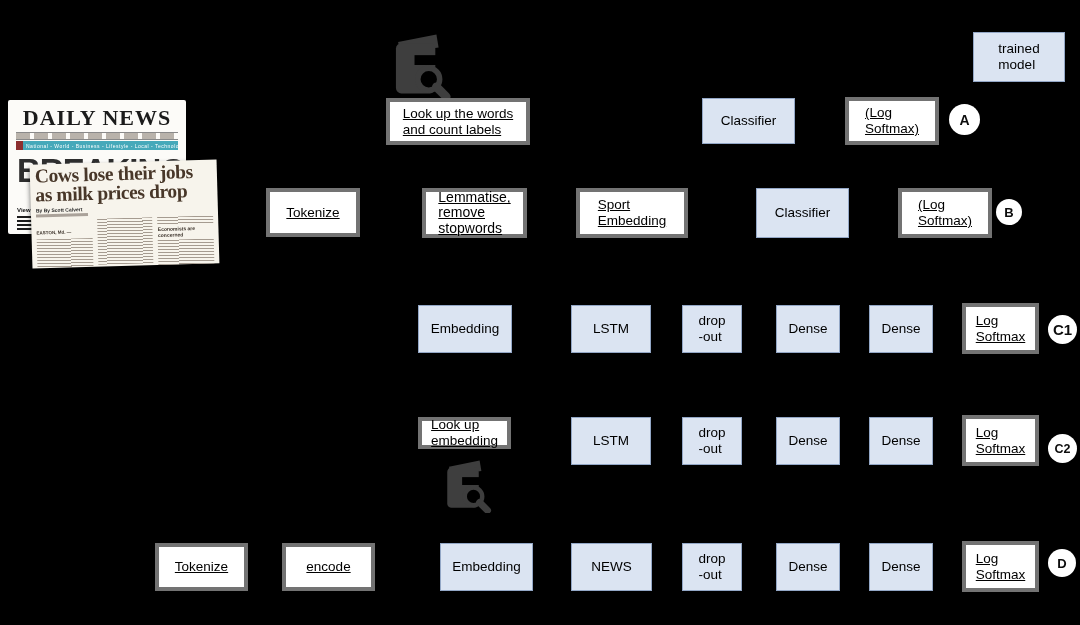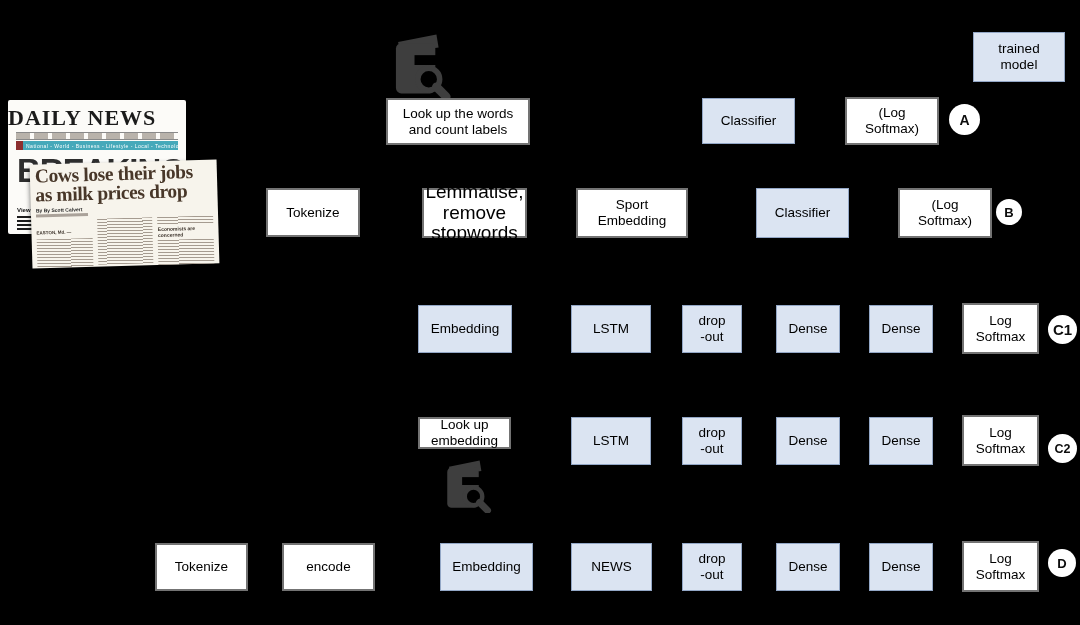--- a/index.html
+++ b/index.html
@@ -1,30 +1,30 @@
 <!DOCTYPE html>
 <html><head>
 <meta charset="utf-8">
 <style>
   html,body{margin:0;padding:0;background:#000;}
   #canvas{position:relative;width:1080px;height:625px;background:#000;overflow:hidden;
           font-family:"Liberation Sans",sans-serif;}
   .box{position:absolute;display:flex;align-items:center;justify-content:center;
-       text-align:center;font:13.5px/1.18 "Liberation Sans",sans-serif;color:#000;
+       font:13.5px/1.18 "Liberation Sans",sans-serif;color:#000;
        white-space:pre-line;z-index:2;box-sizing:border-box;}
-  .white{background:#ffffff;border:2px solid #737373;}
+  .white{background:#ffffff;border:4px solid #737373;text-decoration:underline;}
   .blue{background:#dbe4f2;border:1px solid #93a7c6;}
   .tag{position:absolute;background:#ffffff;border-radius:50%;display:flex;align-items:center;
        justify-content:center;font-weight:bold;color:#0d0d0d;z-index:2;}
   .icon{position:absolute;z-index:1;}
   
   #paperback{position:absolute;left:8px;top:100px;width:178px;height:134px;background:#fcfbf8;
              border-radius:2px;overflow:hidden;z-index:1;}
   #masthead{font-family:"Liberation Serif",serif;font-weight:bold;font-size:22px;color:#1b1b1b;
-            text-align:left;margin-top:5px;letter-spacing:1px;white-space:nowrap;}
+            text-align:center;margin-top:5px;letter-spacing:1px;white-space:nowrap;}
   #inforow{margin:1px 8px 0 8px;border-top:1px solid #8a8a8a;border-bottom:1px solid #8a8a8a;
            height:6px;background:repeating-linear-gradient(to right,#b9b3ab 0,#b9b3ab 14px,transparent 14px,transparent 18px);}
   #tealbar{margin:1px 8px 0 8px;height:9px;background:#46a9ba;display:flex;align-items:center;
            overflow:hidden;}
   #tealbar .red{width:7px;height:9px;background:#8d2f2f;flex:0 0 auto;}
   #tealbar .sec{font-size:5px;color:#fff;white-space:nowrap;padding-left:3px;letter-spacing:.5px;}
   #breaking{font-weight:bold;font-size:33px;color:#2e2e2e;letter-spacing:-1px;margin:2px 0 0 9px;
             white-space:nowrap;font-stretch:condensed;}
   #sideview{position:absolute;left:9px;top:107px;font-size:6px;font-weight:bold;color:#111;}
   #scribble{position:absolute;left:9px;top:116px;width:16px;height:14px;
@@ -100,21 +100,21 @@
 and count labels</div>
   <div class="box blue" style="left:973px;top:32px;width:92px;height:50px;">trained
 model</div>
 
   <div class="box blue" style="left:702px;top:98px;width:93px;height:46px;">Classifier</div>
   <div class="box white" style="left:845px;top:97px;width:94px;height:48px;">(Log
 Softmax)</div>
   <div class="tag" style="left:949px;top:104px;width:31px;height:31px;font-size:14px;">A</div>
 
   <div class="box white" style="left:266px;top:188px;width:94px;height:49px;">Tokenize</div>
-  <div class="box white" style="left:422px;top:188px;width:105px;height:50px;font-size:19px;line-height:1.08;">Lemmatise,
+  <div class="box white" style="left:422px;top:188px;width:105px;height:50px;font-size:14px;line-height:1.08;">Lemmatise,
 remove
 stopwords</div>
   <div class="box white" style="left:576px;top:188px;width:112px;height:50px;">Sport
 Embedding</div>
   <div class="box blue" style="left:756px;top:188px;width:93px;height:50px;">Classifier</div>
   <div class="box white" style="left:898px;top:188px;width:94px;height:50px;">(Log
 Softmax)</div>
   <div class="tag" style="left:996px;top:199px;width:26px;height:26px;font-size:13px;">B</div>
 
   <div class="box blue" style="left:418px;top:305px;width:94px;height:48px;">Embedding</div>

